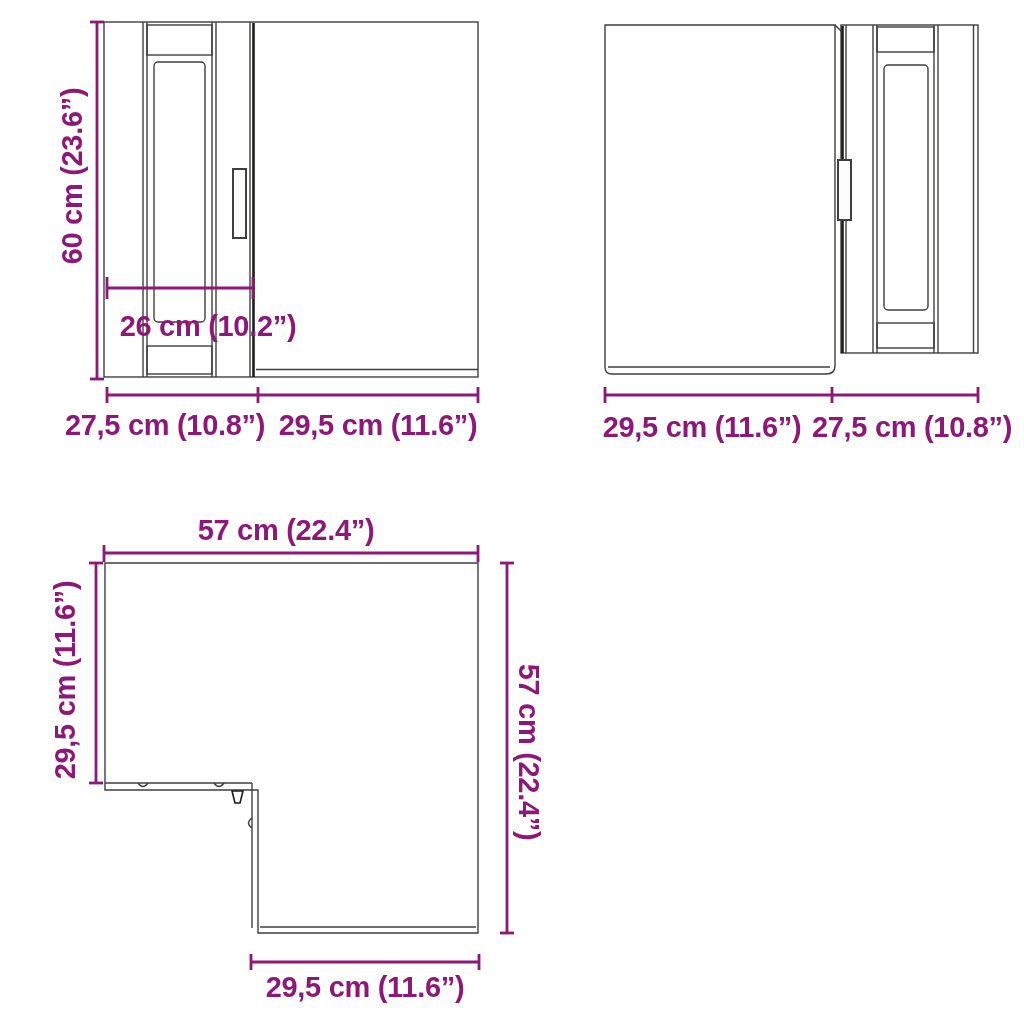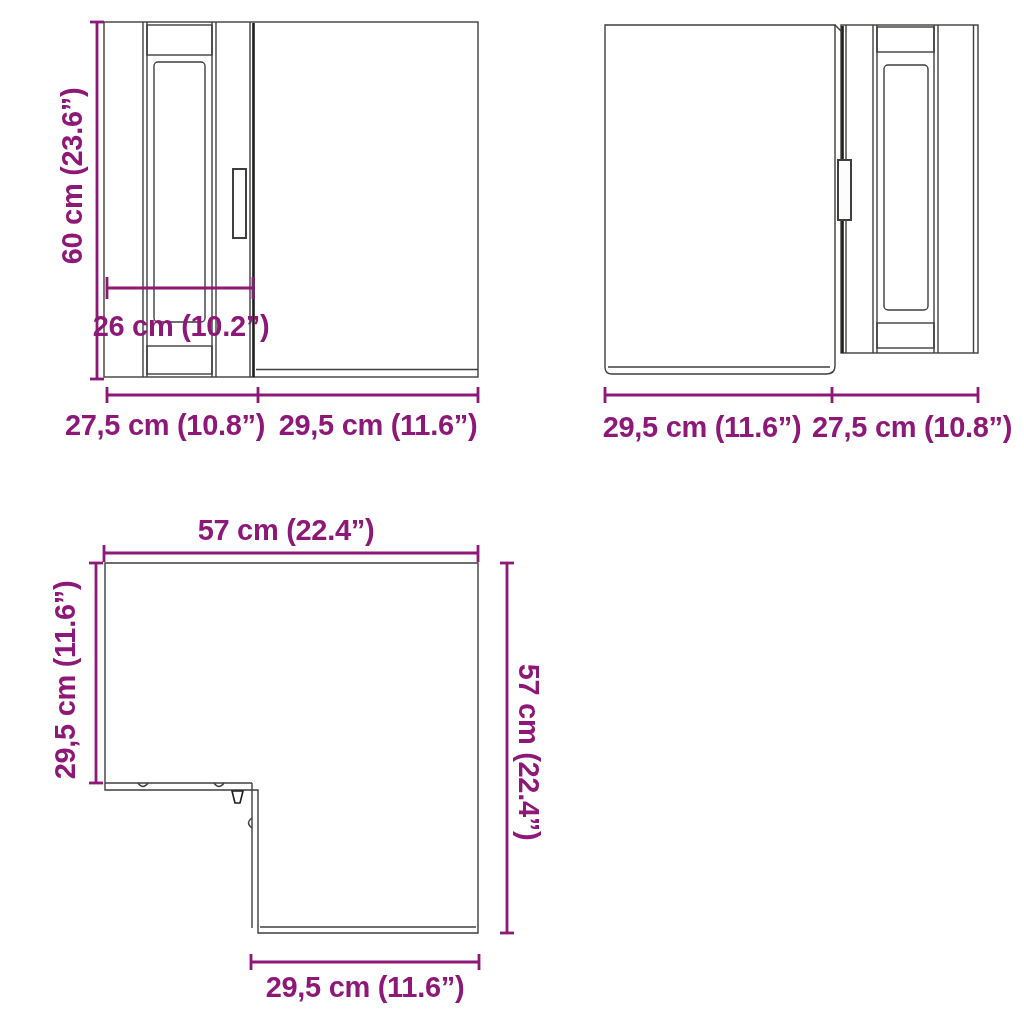--- a/index.html
+++ b/index.html
@@ -123,21 +123,21 @@
       <line x1="500" y1="563" x2="514" y2="563"></line>
       <line x1="500" y1="933" x2="514" y2="933"></line>
       <line x1="251" y1="962" x2="479" y2="962"></line>
       <line x1="251" y1="954" x2="251" y2="970"></line>
       <line x1="479" y1="954" x2="479" y2="970"></line>
     </g>
   </svg>
 
   <div class="lbl rccw" style="left:72px; top:176px;">60 cm (23.6”)</div>
 
-  <div class="lbl" style="left:181px; top:326px;">26 cm (10.2”)</div>
+  <div class="lbl" style="left:208px; top:326px;">26 cm (10.2”)</div>
 
   <div class="lbl" style="left:165px; top:425px;">27,5 cm (10.8”)</div>
 
   <div class="lbl" style="left:378px; top:425px;">29,5 cm (11.6”)</div>
 
   <div class="lbl" style="left:702px; top:427px;">29,5 cm (11.6”)</div>
 
   <div class="lbl" style="left:912px; top:427px;">27,5 cm (10.8”)</div>
 
   <div class="lbl" style="left:286px; top:530px;">57 cm (22.4”)</div>

